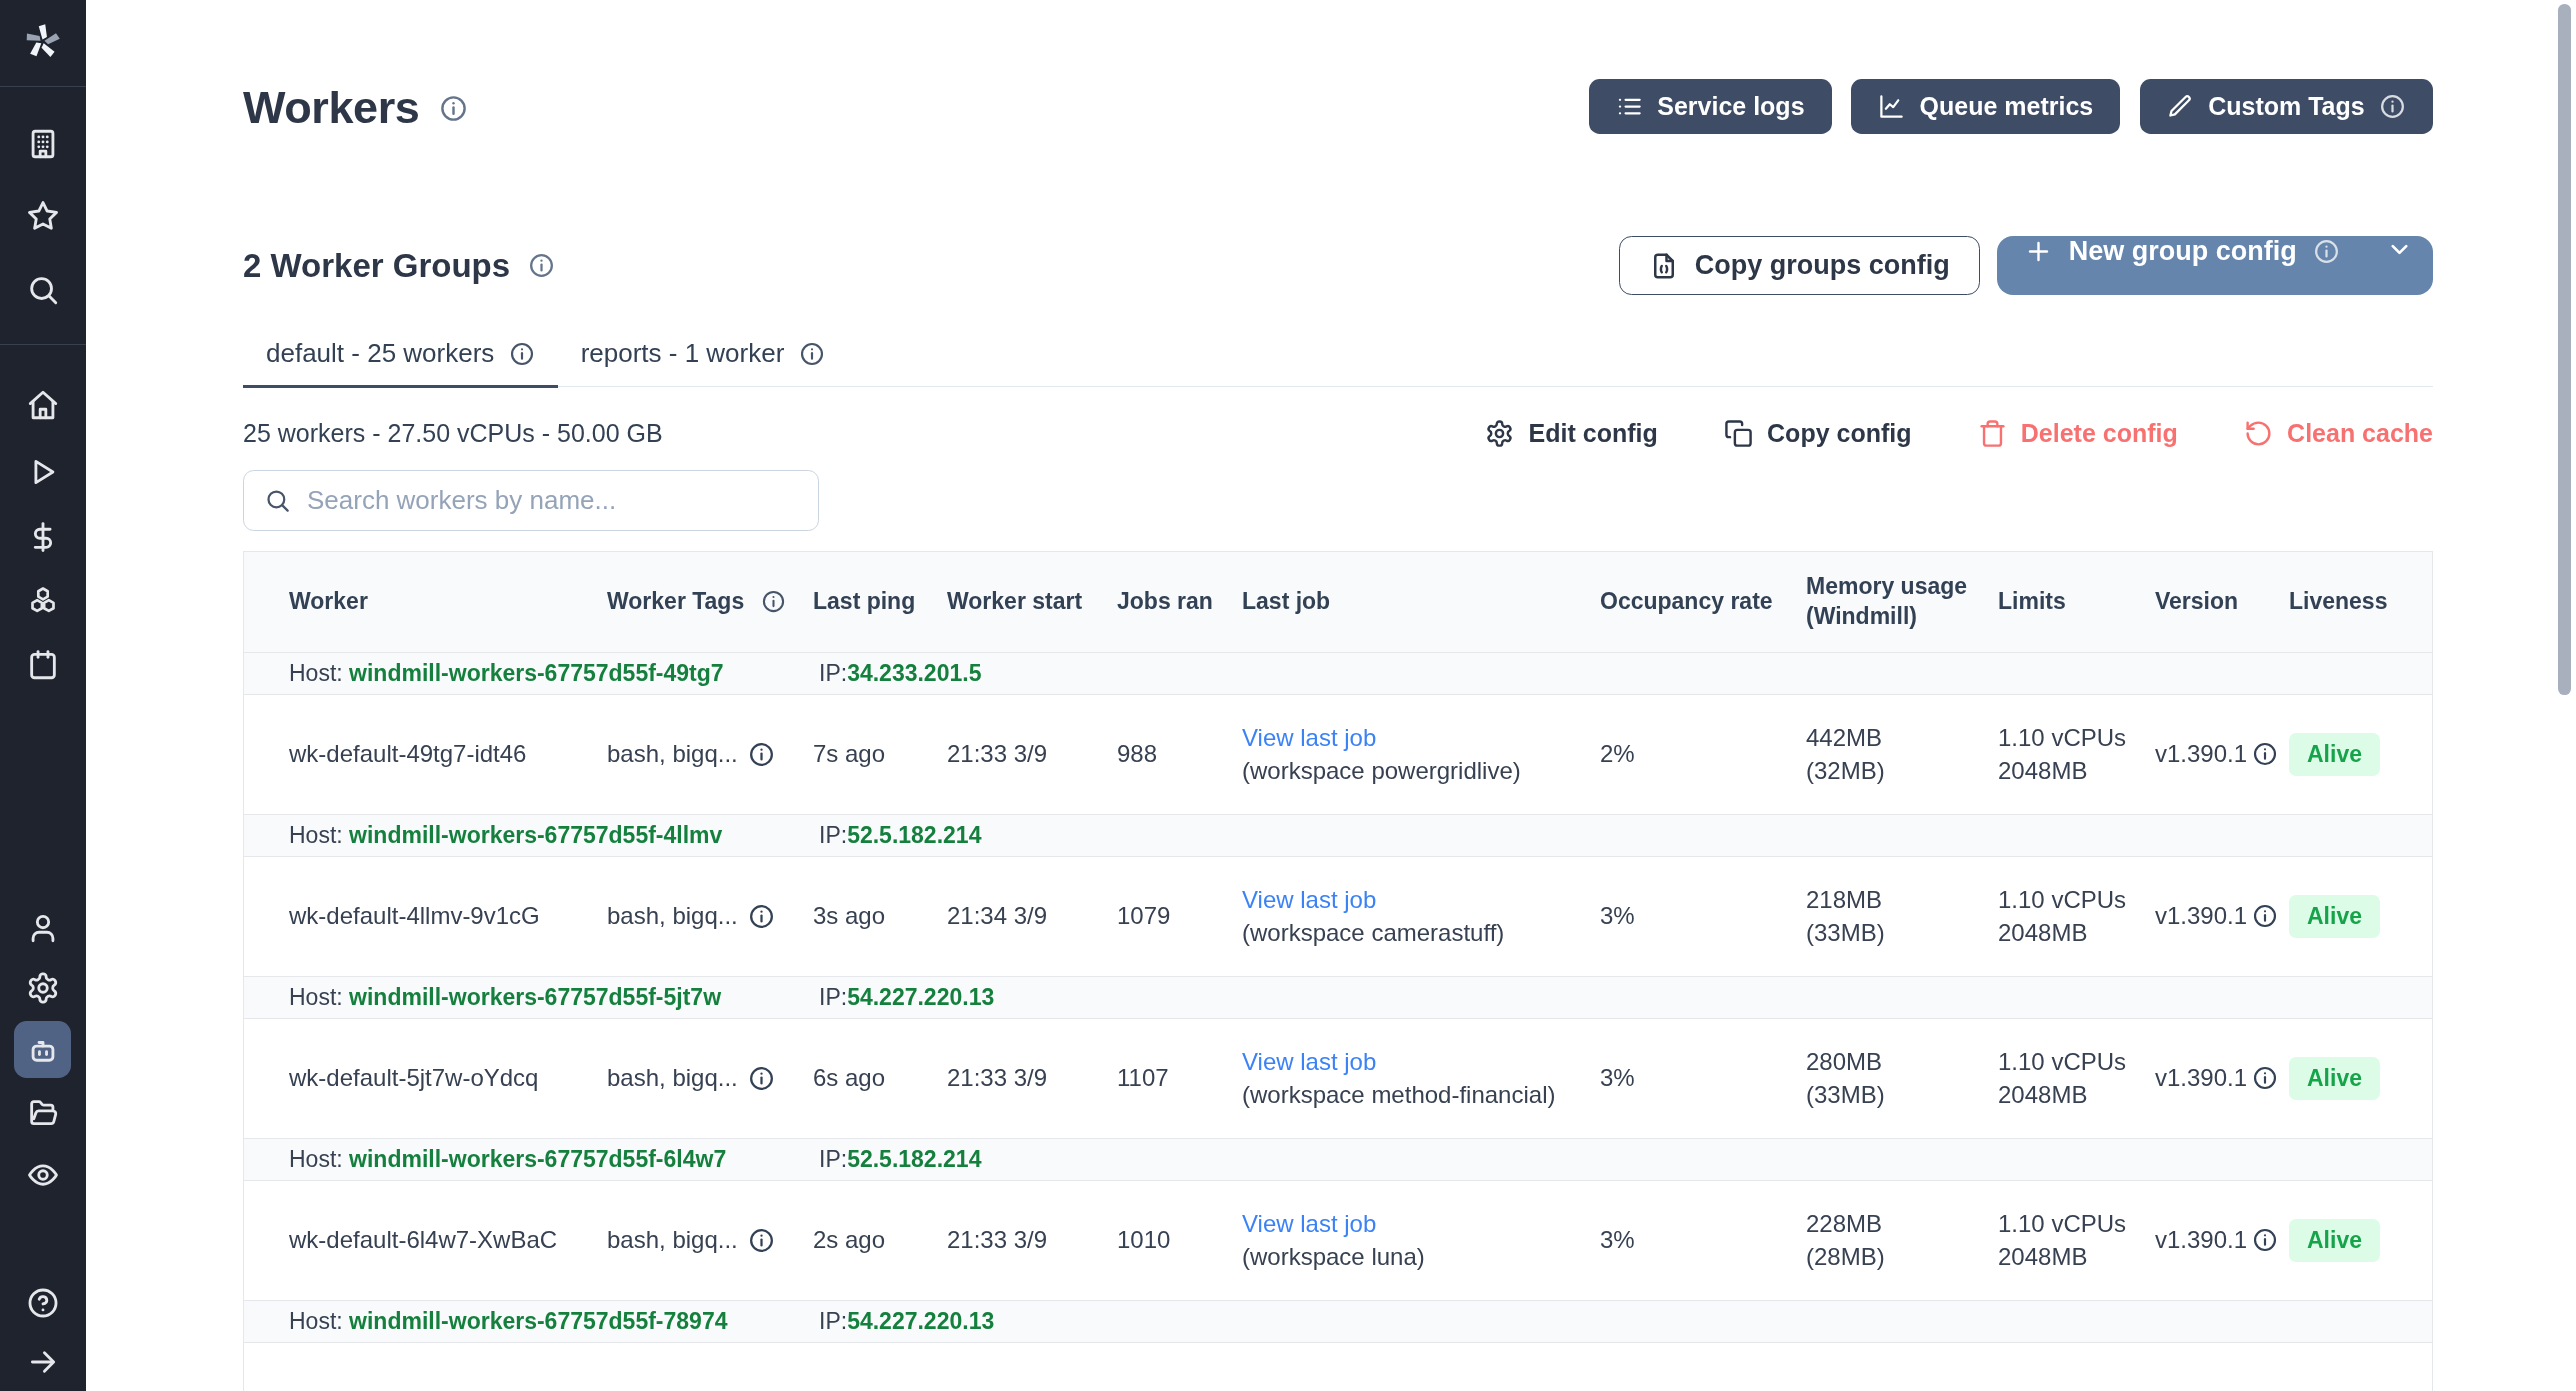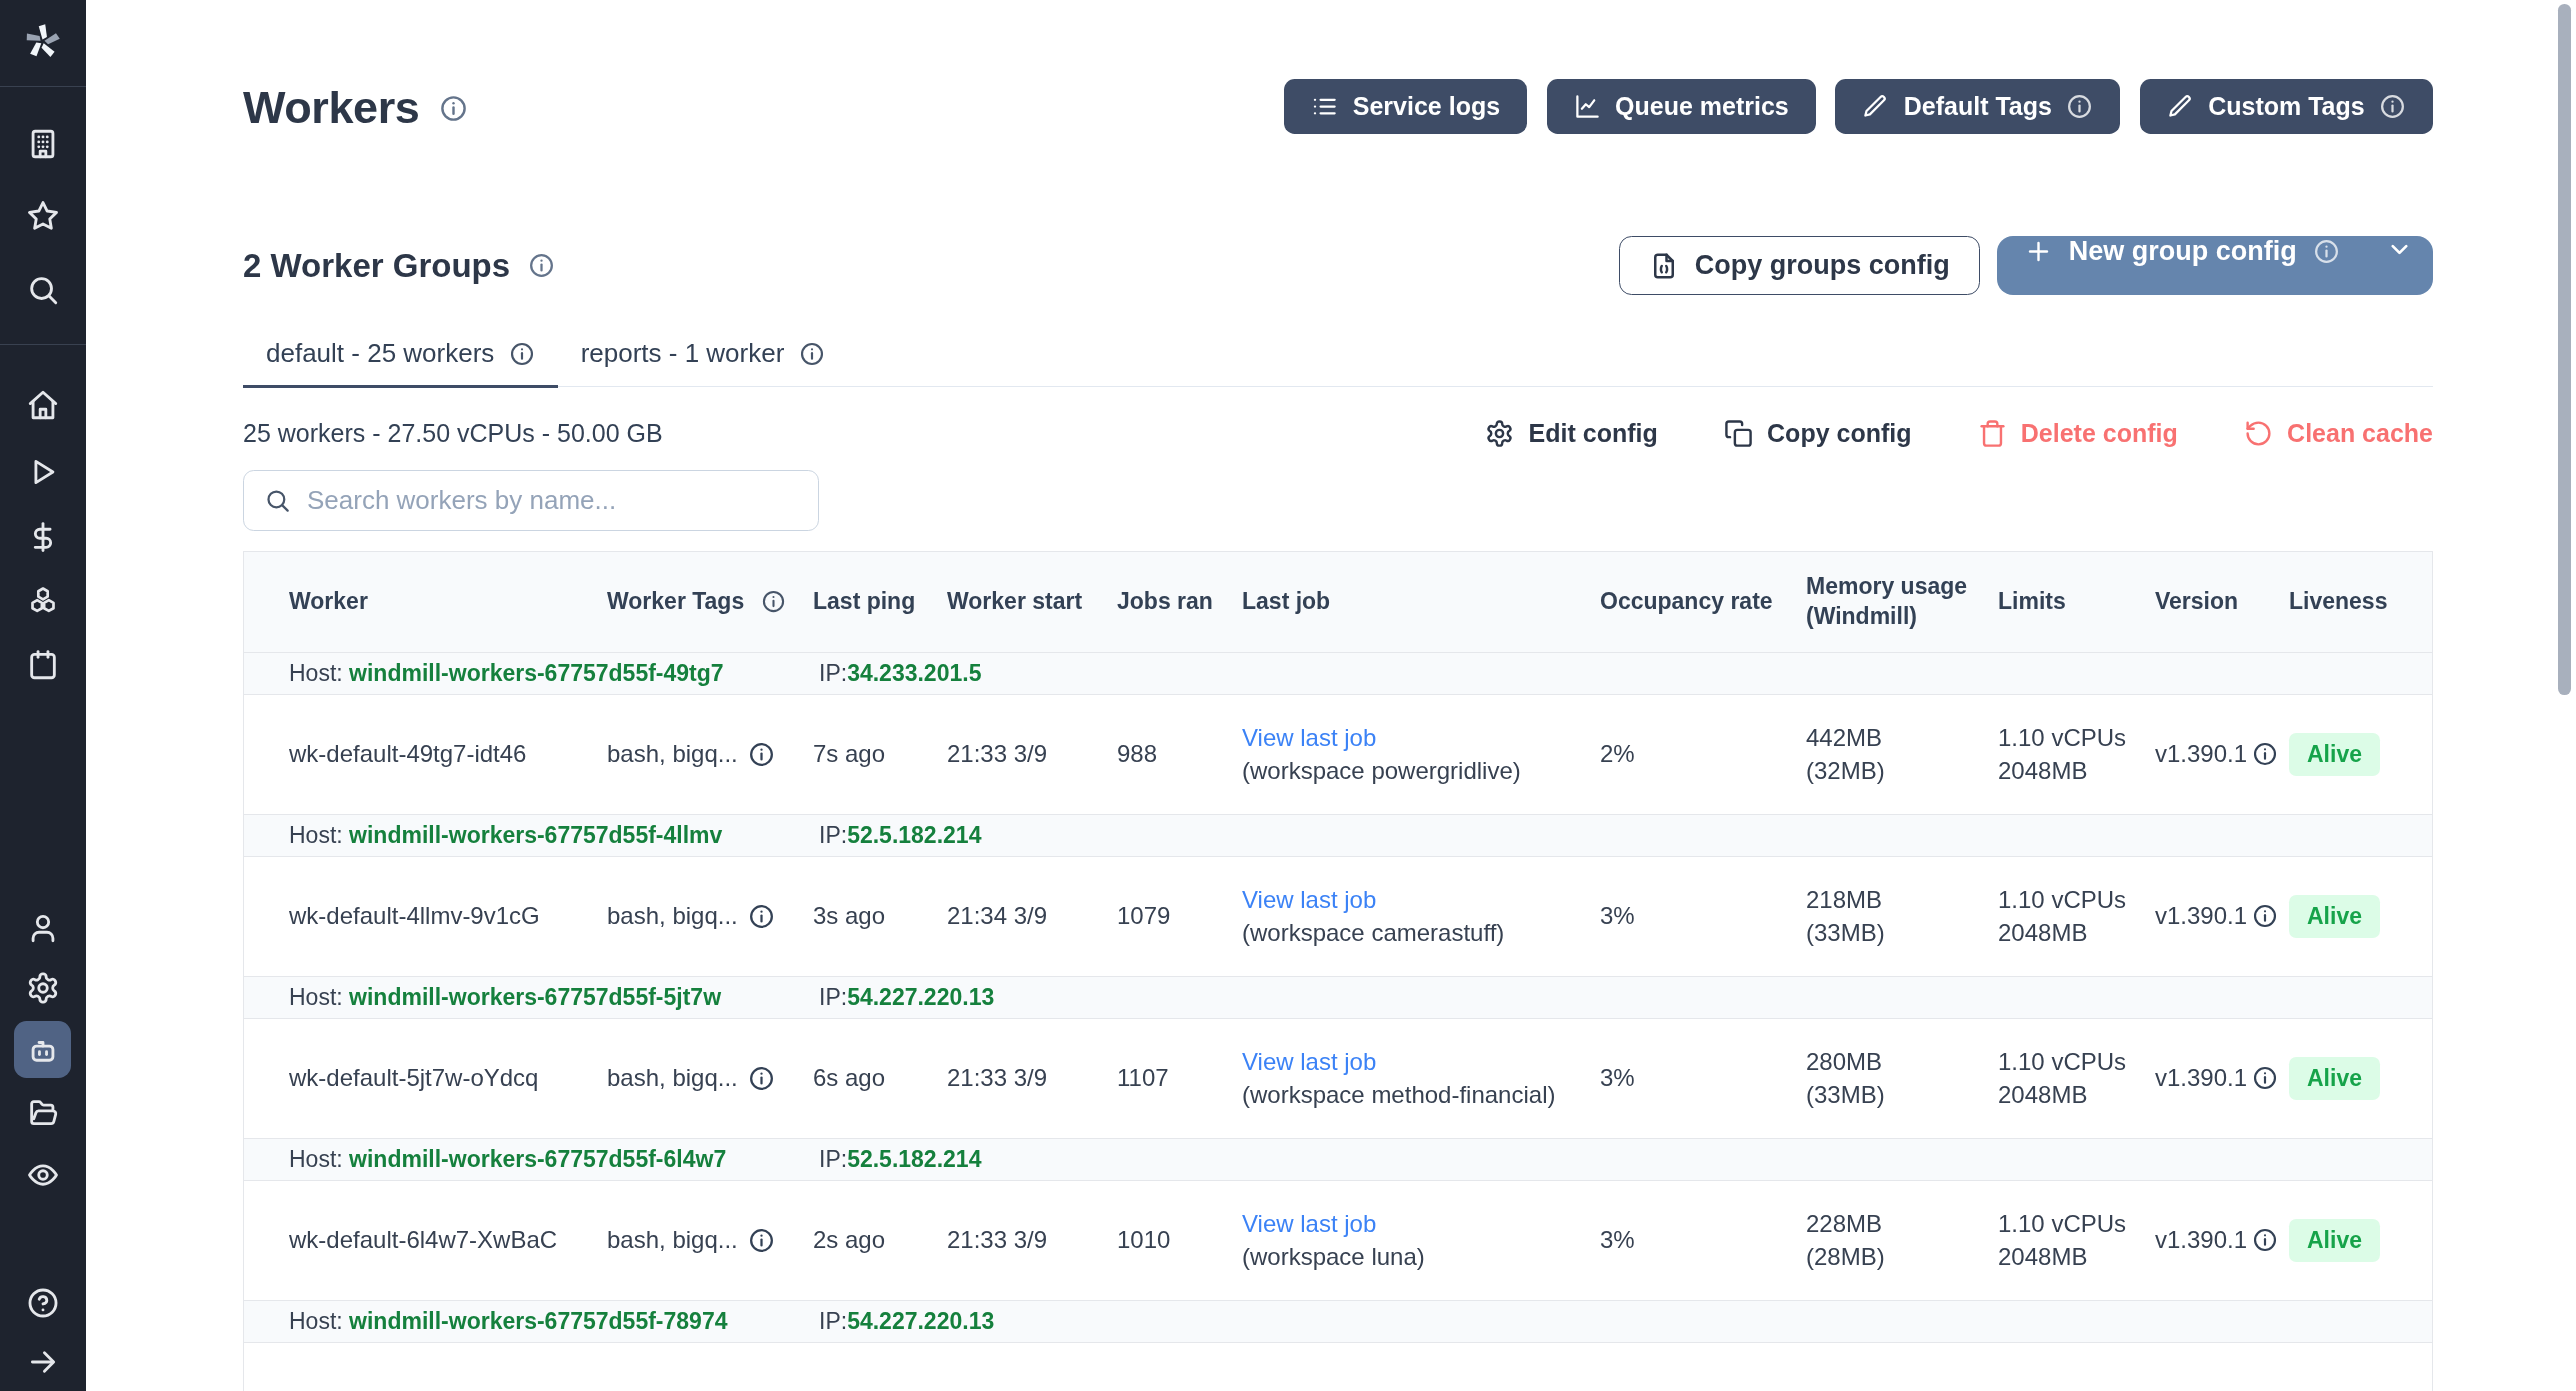--- a/index.html
+++ b/index.html
@@ -342,29 +342,20 @@
           <svg class="ic" width="27" height="27" viewBox="0 0 30 30">
               <use href="#i-list"></use>
             </svg>
           <span>Service logs</span>
         </div>
         <div class="btn-dark">
           <svg class="ic" width="27" height="27" viewBox="0 0 30 30">
               <use href="#i-chart"></use>
             </svg>
           <span>Queue metrics</span>
-        </div>
-        <div class="btn-dark">
-          <svg class="ic" width="27" height="27" viewBox="0 0 30 30">
-              <use href="#i-pen"></use>
-            </svg>
-          <span>Default Tags</span>
-          <svg class="ic winfo" width="27" height="27" viewBox="0 0 30 30">
-              <use href="#i-info"></use>
-            </svg>
         </div>
         <div class="btn-dark">
           <svg class="ic" width="27" height="27" viewBox="0 0 30 30">
               <use href="#i-pen"></use>
             </svg>
           <span>Custom Tags</span>
           <svg class="ic winfo" width="27" height="27" viewBox="0 0 30 30">
               <use href="#i-info"></use>
             </svg>
         </div>

